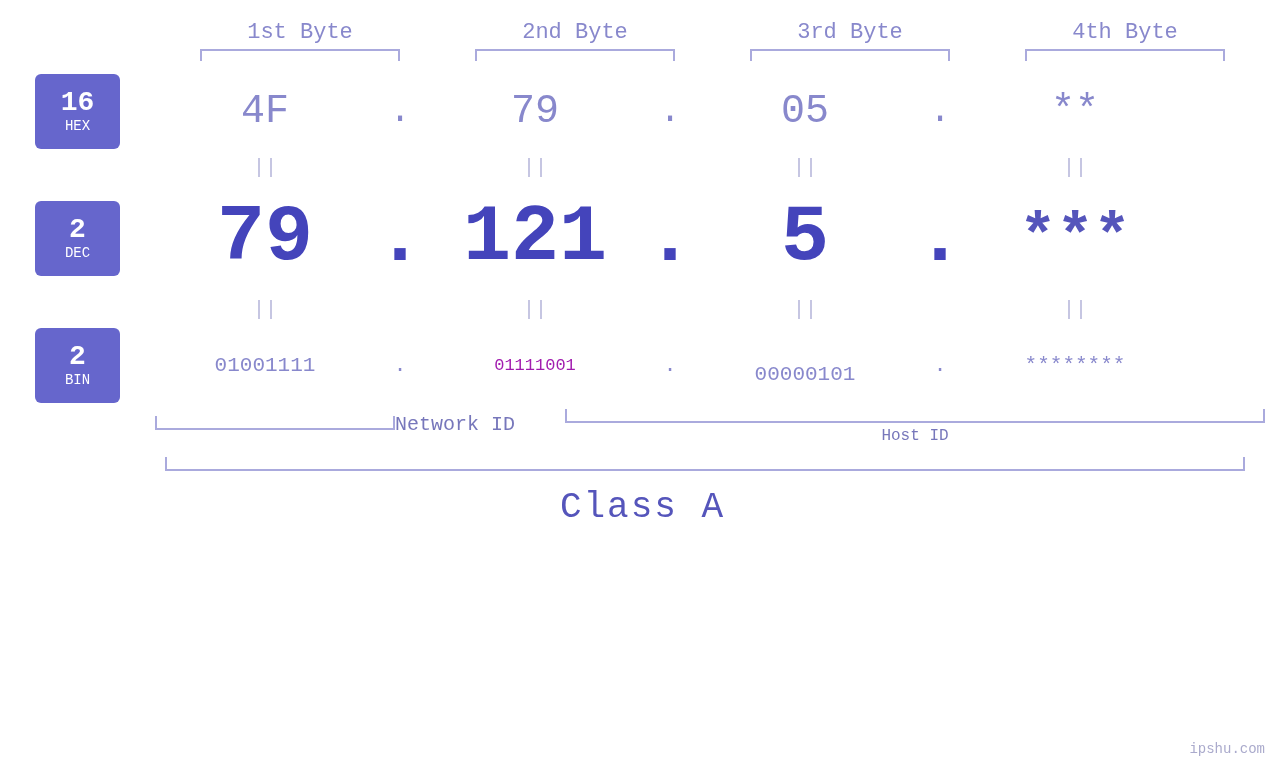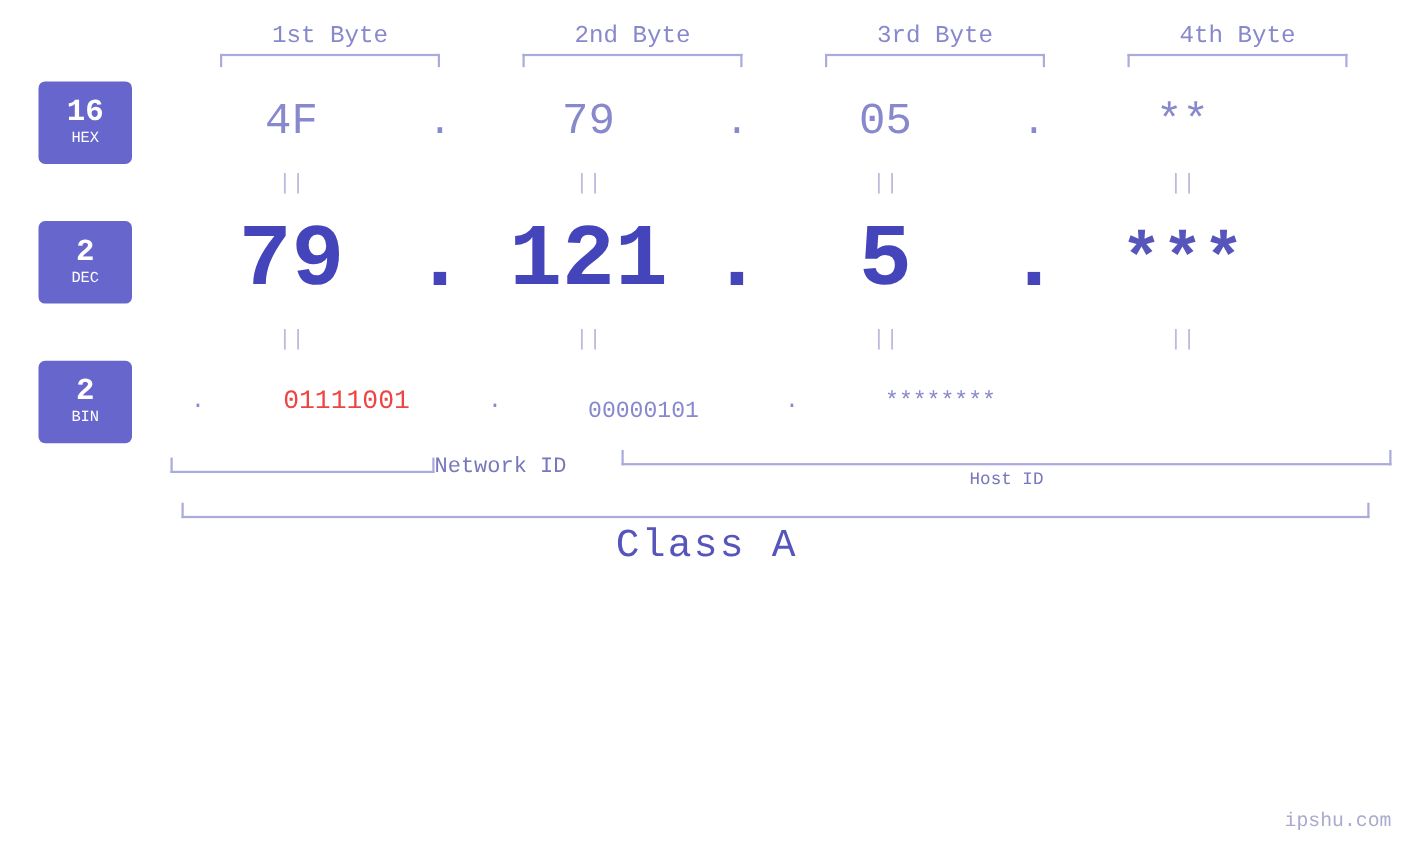--- a/index.html
+++ b/index.html
@@ -123,21 +123,21 @@
       font-family: 'Courier New', Courier, monospace;
       letter-spacing: 2px;
     }
 
     
     .watermark {
       position: absolute;
       bottom: 10px;
       right: 20px;
       color: #aaaacc;
-      font-size: 18px;
+      font-size: 14px;
       font-family: 'Courier New', Courier, monospace;
     }
 
     
     .full-row {
       display: flex;
       flex-direction: row;
       align-items: center;
       width: 1285px;
     }
@@ -279,22 +279,23 @@
   </div>
 
   <div class="full-row" style="height:80px;">
     <div class="badge-cell">
       <div class="badge">
         <span class="badge-number">2</span>
         <span class="badge-label">BIN</span>
       </div>
     </div>
     <div class="values-row">
+      <div class="v-cell bin-value" style="font-size:21px; color:#8888cc; font-family:'Courier New',Courier,monospace; text-align:center;">01001111</div>
       <div class="v-sep bin-sep" style="font-size:21px; color:#8888cc; font-family:'Courier New',Courier,monospace; text-align:center; width:50px;">.</div>
-      <div class="v-cell bin-value" style="font-size:24px; color:#ef4444; font-family:'Courier New',Courier,monospace; text-align:center;">01111001</div>
+      <div class="v-cell bin-value" style="font-size:17px; color:#a21caf; font-family:'Courier New',Courier,monospace; text-align:center;">01111001</div>
       <div class="v-sep bin-sep" style="font-size:21px; color:#8888cc; font-family:'Courier New',Courier,monospace; text-align:center; width:50px;">.</div>
       <div class="v-cell bin-value" style="font-size:21px; color:#8888cc; font-family:'Courier New',Courier,monospace; text-align:center;margin-top:18px;">00000101</div>
       <div class="v-sep bin-sep" style="font-size:21px; color:#8888cc; font-family:'Courier New',Courier,monospace; text-align:center; width:50px;">.</div>
       <div class="v-cell bin-value" style="font-size:21px; color:#8888cc; font-family:'Courier New',Courier,monospace; text-align:center;">********</div>
     </div>
   </div>
 
   <div style="display:flex; flex-direction:row; align-items:flex-start; width:1285px; margin-top:4px;">
     <div style="width:155px;"></div>
 
@@ -309,19 +310,19 @@
       <div style="width:100%; height:14px; border-bottom:2px solid #aaaadd; border-left:2px solid #aaaadd; border-right:2px solid #aaaadd;"></div>
       <div style="color:#7777bb; font-size:16px; font-family:'Courier New',Courier,monospace; margin-top:4px; text-align:center; width:100%;">Host ID</div>
     </div>
     <div style="width:20px;"></div>
   </div>
 
   <div style="width:1080px; margin-left:165px; margin-top:12px; align-self:flex-start;">
     <div style="width:100%; height:14px; border-bottom:2px solid #aaaadd; border-left:2px solid #aaaadd; border-right:2px solid #aaaadd;"></div>
   </div>
 
-  <div style="width:1285px; text-align:center; margin-top:4px;">
+  <div style="width:1285px; text-align:center; margin-top:16px;">
     <span class="class-label">Class A</span>
   </div>
 
   <div class="watermark">ipshu.com</div>
 
 </div>
 
 </body></html>

